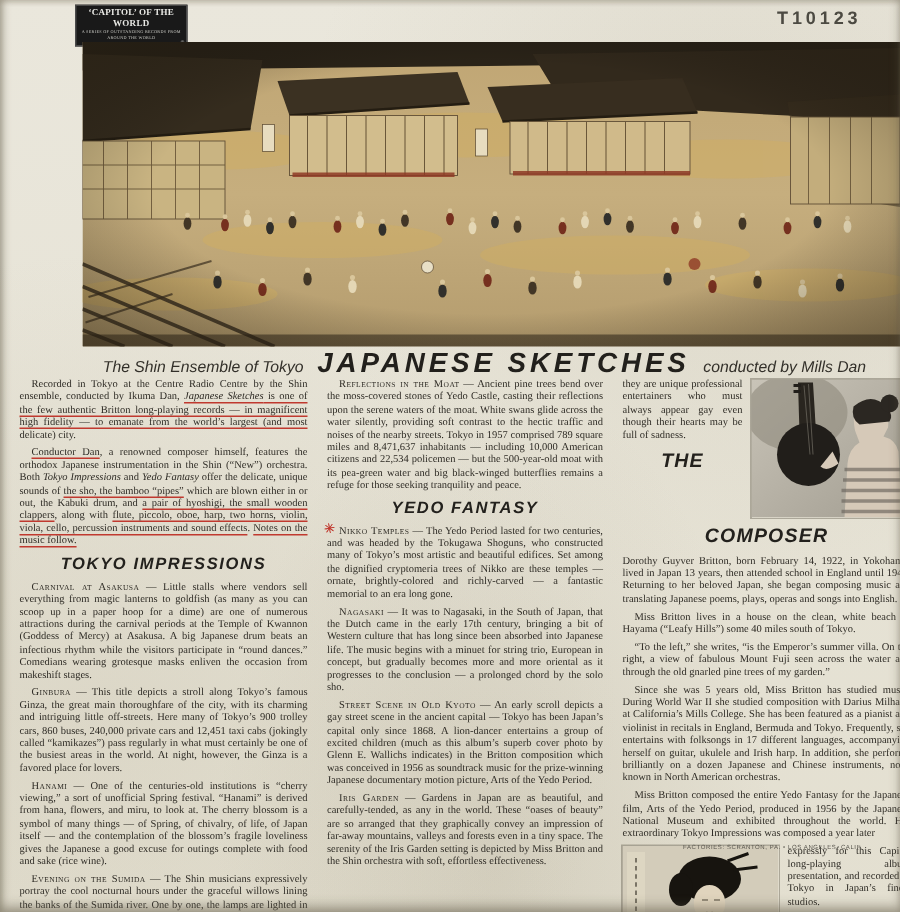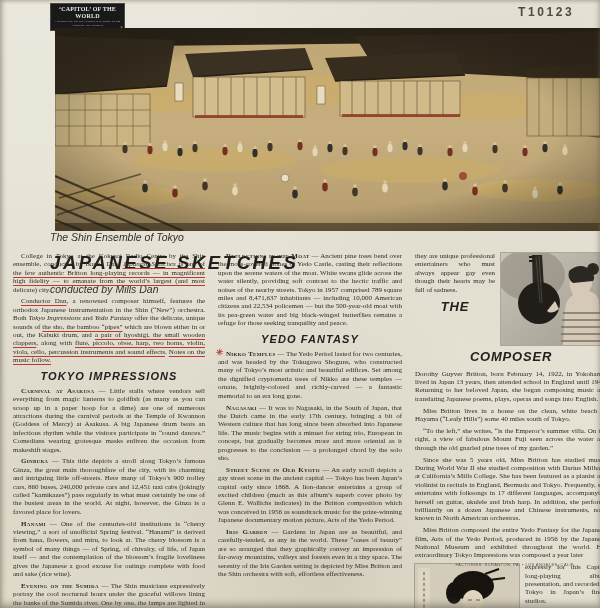--- a/index.html
+++ b/index.html
@@ -19,33 +19,33 @@
   .logo-l2{font-size:2.8px;color:#c9c9c4;letter-spacing:.2px;line-height:4px;}
   .logo-globe{display:block;margin:1px auto 0;}
   .logo-reg{position:absolute;right:2px;bottom:1px;font-size:3.5px;color:#cfcfca;}
   .catalog{position:absolute;left:518px;top:5px;font-family:"Liberation Sans",sans-serif;
     font-weight:bold;font-size:12px;letter-spacing:2.6px;color:#4c4a42;}
   
   .artwork{position:absolute;left:55px;top:28px;width:545px;height:203px;box-shadow:inset 0 0 0 1px rgba(60,50,35,.45);}
   .artwork svg{display:block;width:100%;height:100%;}
   
   .titleline{position:absolute;top:231px;left:50px;right:4px;display:flex;align-items:baseline;
-    justify-content:center;gap:9px;white-space:nowrap;flex-direction:column;}
+    justify-content:center;gap:9px;white-space:nowrap;}
   .ens,.cond{font-family:"Liberation Sans",sans-serif;font-style:italic;font-size:10.5px;color:#33302a;}
   .albumtitle{font-family:"Liberation Sans",sans-serif;font-style:italic;font-weight:bold;
     font-size:18.5px;letter-spacing:2.6px;color:#22201c;}
   
   .cols{position:absolute;top:252px;left:13px;display:flex;gap:13px;}
   .col{font-size:7px;line-height:1.2;text-align:justify;color:#2e2b25;}
   .col-left{width:192px;}
   .col-mid{width:184px;}
   .col-right{width:192px;}
   .col p{margin:0 0 3.5px;}
   .ind{text-indent:8px;}
-  .etitle{font-variant:small-caps;font-weight:bold;letter-spacing:.3px;}
+  .etitle{font-variant:small-caps;font-weight:normal;letter-spacing:.3px;}
   .i{font-style:italic;}
   .u{text-decoration:underline;text-decoration-color:#c0392f;text-decoration-thickness:1.1px;text-underline-offset:1.6px;}
   h3.section{font-family:"Liberation Sans",sans-serif;font-style:italic;font-weight:bold;
     font-size:11px;letter-spacing:1.1px;text-align:center;margin:5px 0 4px;color:#23211d;}
   .col-right h3.section{font-size:13px;letter-spacing:.8px;margin:5px 0 5px;}
   .entry{position:relative;}
   .redstar{position:absolute;left:-10px;top:-2px;color:#c0392f;font-size:9px;transform:rotate(-10deg);text-shadow:0 0 .4px #c0392f;}
   .photo{box-shadow:0 0 0 1px rgba(70,62,50,.35);}
   .photo svg{display:block;width:100%;height:100%;}
   .photo-britton{float:right;width:106px;height:92px;margin:1px 0 4px 6px;}
@@ -222,21 +222,21 @@
 
   <div class="titleline">
     <span class="ens">The Shin Ensemble of Tokyo</span>
     <span class="albumtitle">JAPANESE SKETCHES</span>
     <span class="cond">conducted by Mills Dan</span>
   </div>
 
   <div class="cols">
 
     <div class="col col-left">
-      <p class="ind"><span>College in Tokyo at the Kokusai Radio Centre by the Shin ensemble, conducted by Ikuma Dan, </span><span class="i u">Japanese Sketches</span><span class="u"> is one of the few authentic Britton long-playing records — in magnificent high fidelity — to emanate from the world’s largest (and most </span><span>delicate) city.</span></p>
+      <p class="ind"><span>Recorded in Tokyo at the Centre Radio Centre by the Shin ensemble, conducted by Ikuma Dan, </span><span class="i u">Japanese Sketches</span><span class="u"> is one of the few authentic Britton long-playing records — in magnificent high fidelity — to emanate from the world’s largest (and most </span><span>delicate) city.</span></p>
       <p class="ind"><span class="u">Conductor Dan</span><span>, a renowned composer himself, features the orthodox Japanese instrumentation in the Shin (“New”) orchestra. Both </span><span class="i">Tokyo Impressions</span><span> and </span><span class="i">Yedo Fantasy</span><span> offer the delicate, unique sounds of </span><span class="u">the sho, the bamboo “pipes”</span><span> which are blown either in or out, the Kabuki drum, and </span><span class="u">a pair of hyoshigi, the small wooden clappers</span><span>, along with </span><span class="u">flute, piccolo, oboe, harp, two horns, violin, viola, cello, percussion instruments and sound effects</span><span>. </span><span class="u">Notes on the music follow.</span></p>
       <h3 class="section">TOKYO IMPRESSIONS</h3>
       <p class="entry ind"><span class="etitle">Carnival at Asakusa</span><span> — Little stalls where vendors sell everything from magic lanterns to goldfish (as many as you can scoop up in a paper hoop for a dime) are one of numerous attractions during the carnival periods at the Temple of Kwannon (Goddess of Mercy) at Asakusa. A big Japanese drum beats an infectious rhythm while the visitors participate in “round dances.” Comedians wearing grotesque masks enliven the occasion from makeshift stages.</span></p>
       <p class="entry ind"><span class="etitle">Ginbura</span><span> — This title depicts a stroll along Tokyo’s famous Ginza, the great main thoroughfare of the city, with its charming and intriguing little off-streets. Here many of Tokyo’s 900 trolley cars, 860 buses, 240,000 private cars and 12,451 taxi cabs (jokingly called “kamikazes”) pass regularly in what must certainly be one of the busiest areas in the world. At night, however, the Ginza is a favored place for lovers.</span></p>
       <p class="entry ind"><span class="etitle">Hanami</span><span> — One of the centuries-old institutions is “cherry viewing,” a sort of unofficial Spring festival. “Hanami” is derived from hana, flowers, and miru, to look at. The cherry blossom is a symbol of many things — of Spring, of chivalry, of life, of Japan itself — and the contemplation of the blossom’s fragile loveliness gives the Japanese a good excuse for outings complete with food and sake (rice wine).</span></p>
       <p class="entry ind"><span class="etitle">Evening on the Sumida</span><span> — The Shin musicians expressively portray the cool nocturnal hours under the graceful willows lining the banks of the Sumida river. One by one, the lamps are lighted in the geisha houses on the river’s edge. The soft light glows through the paper windows and is reflected in the water. Fireflies dance in the darkness and insects sing (Conductor Dan has ingen-</span></p>
 
     </div>
 
     <div class="col col-mid">

